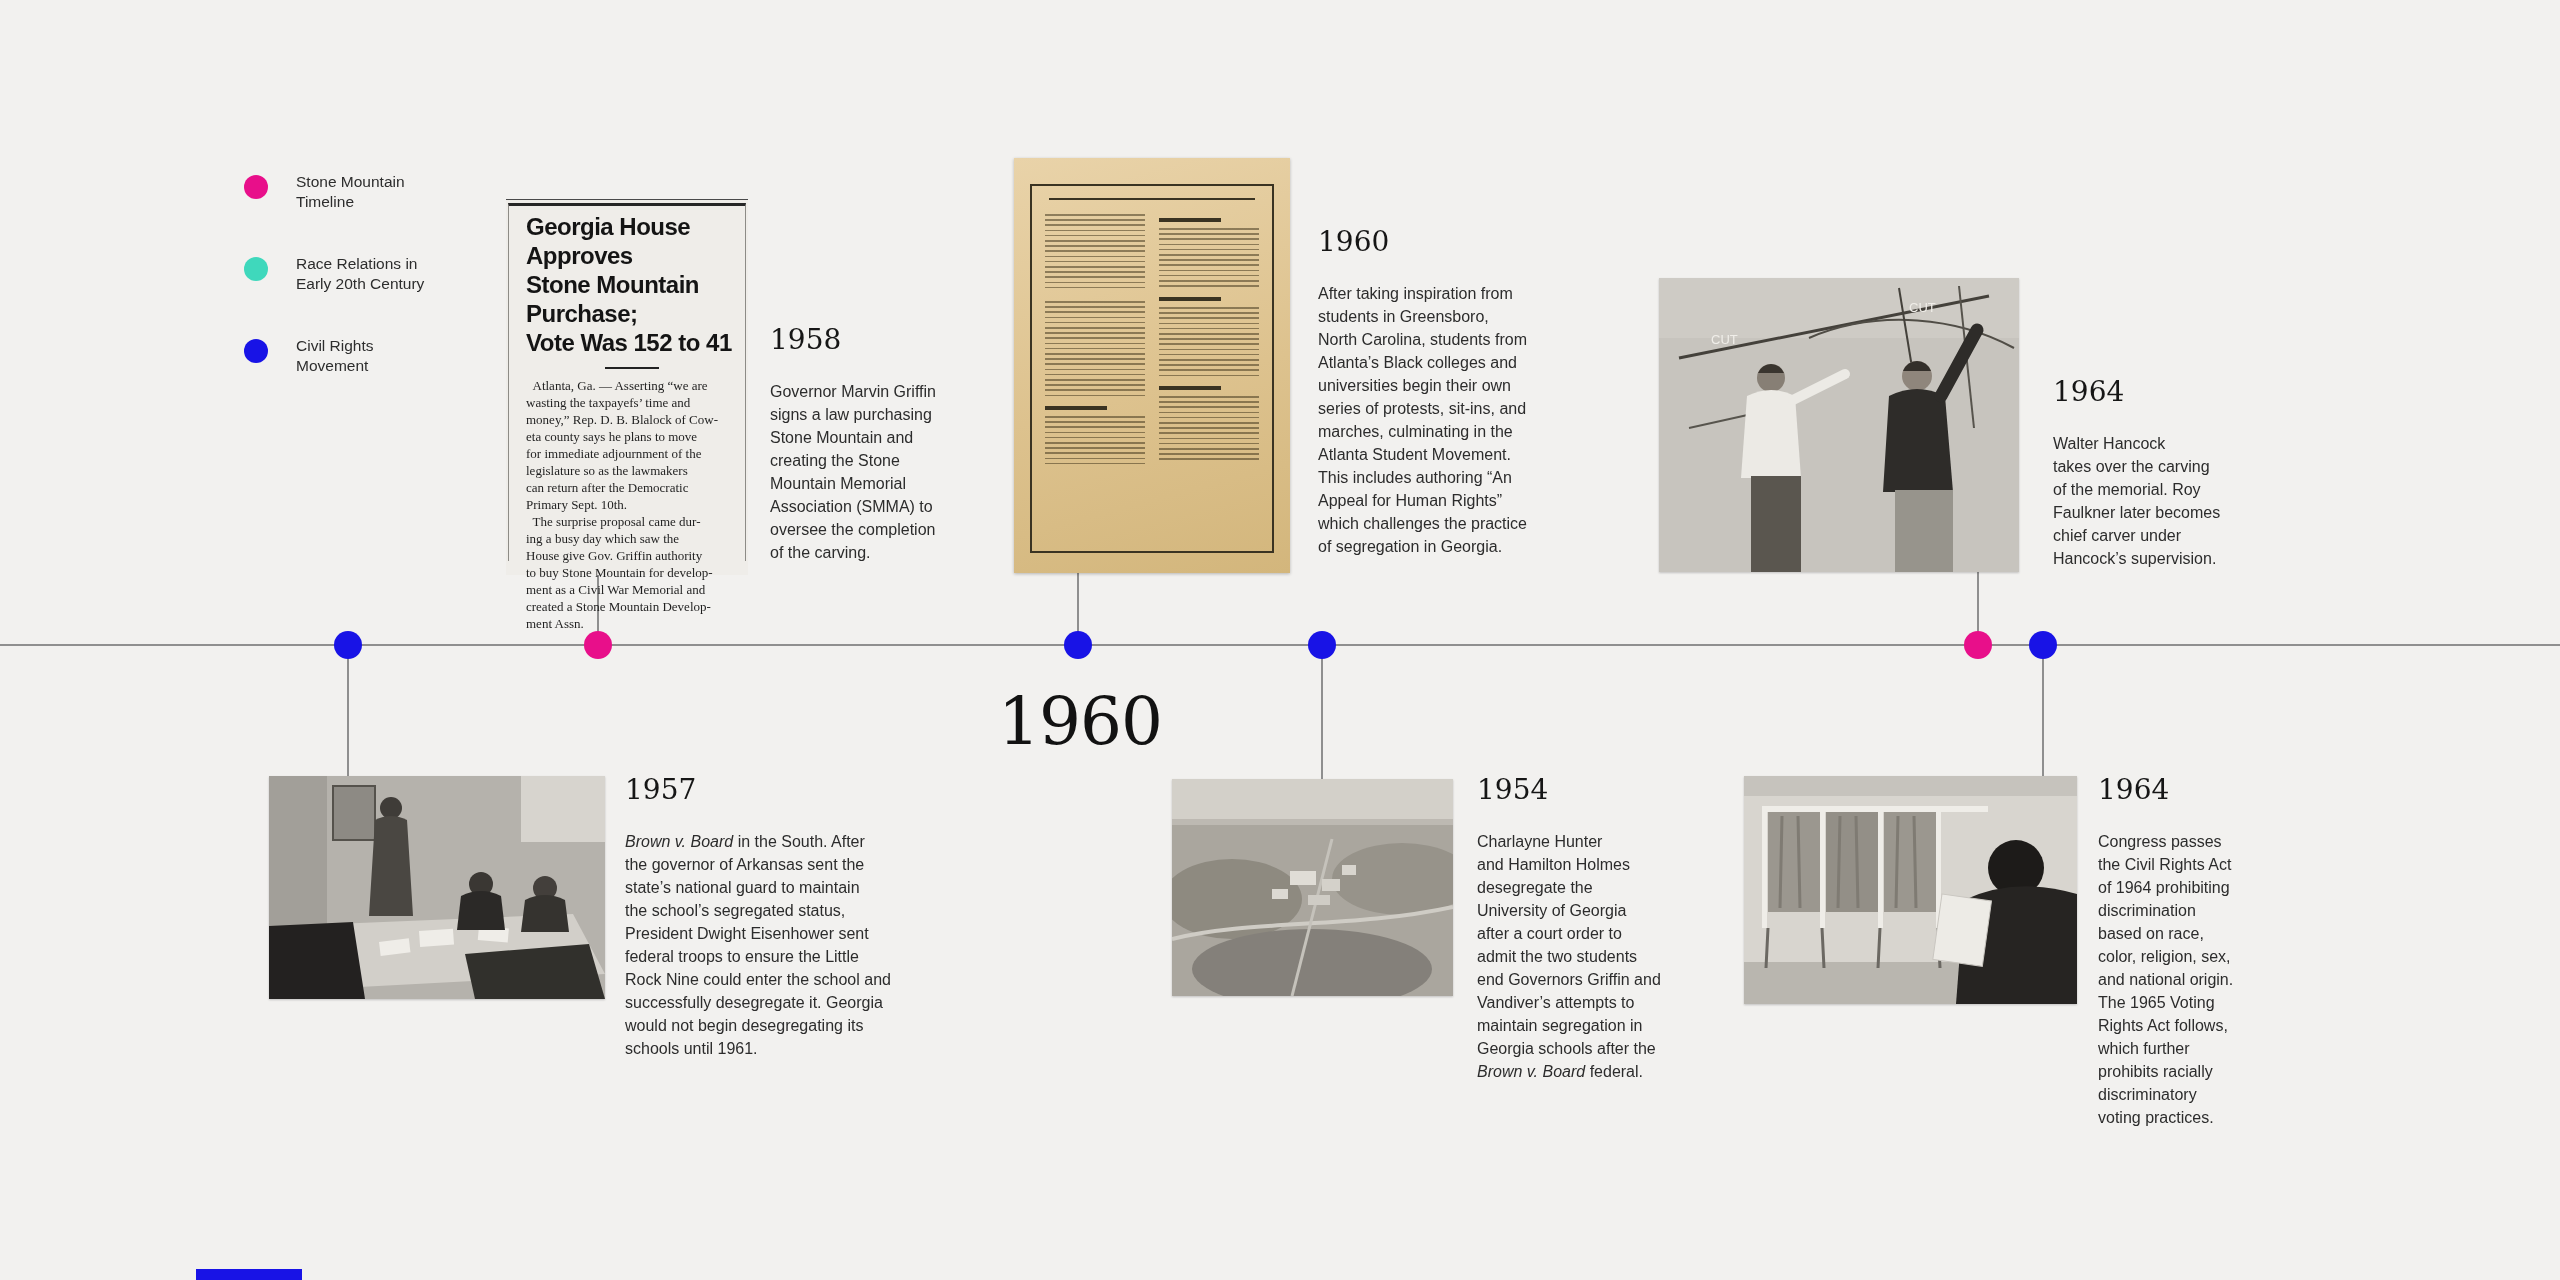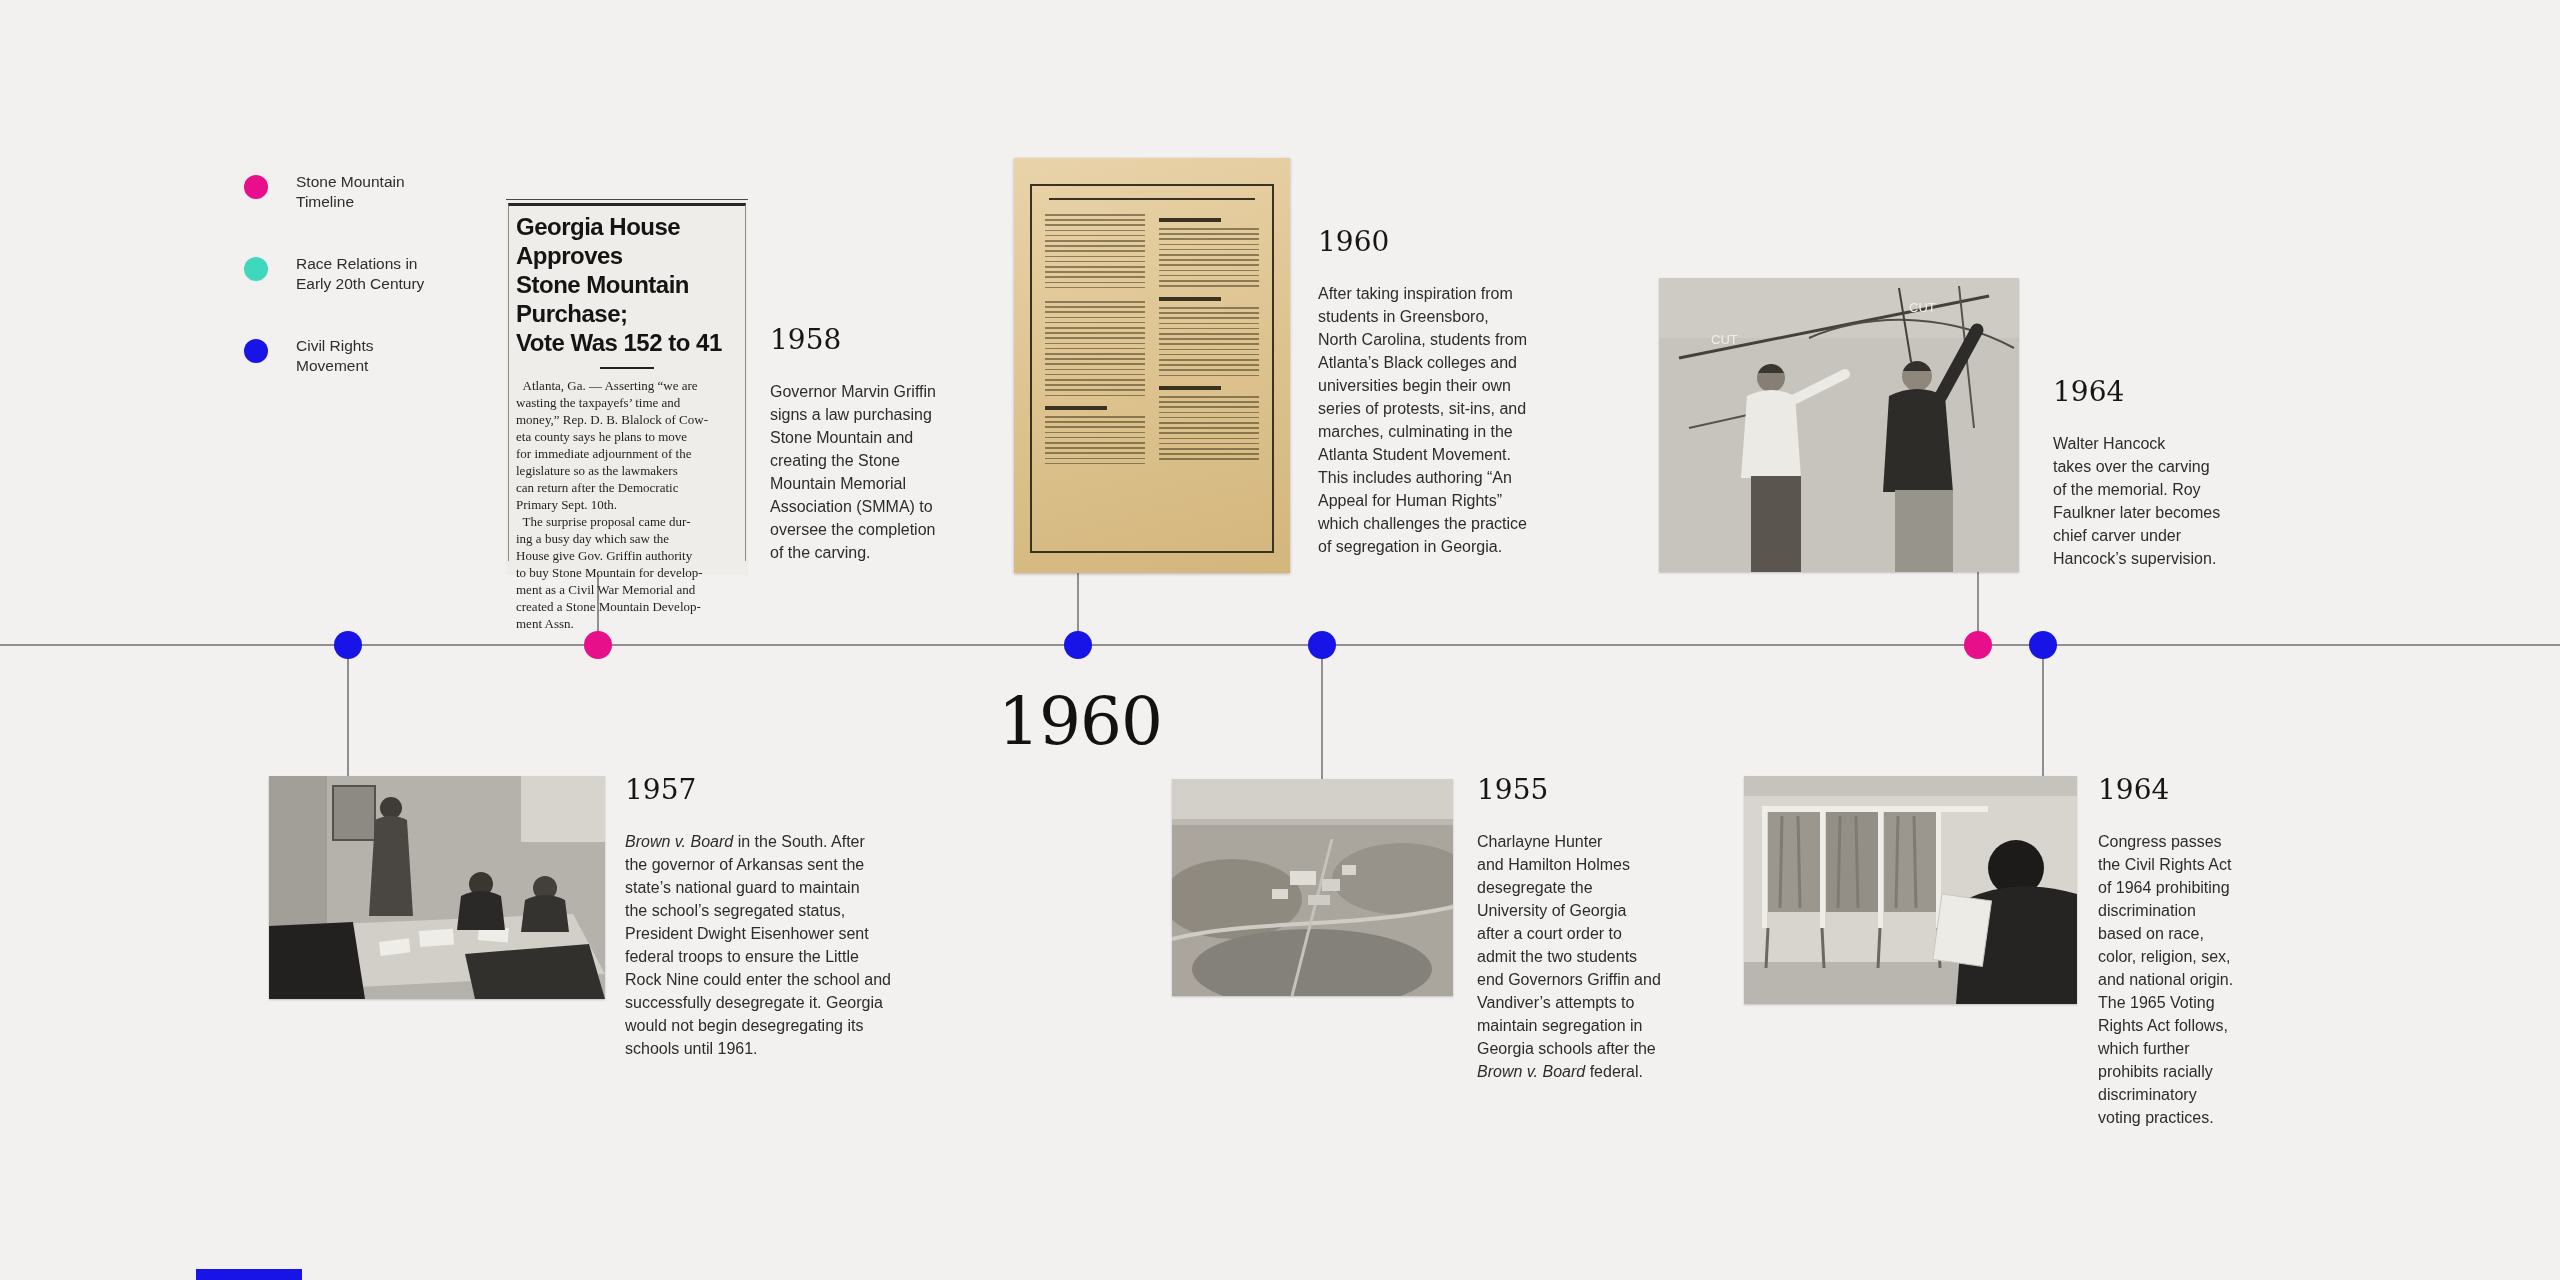--- a/index.html
+++ b/index.html
@@ -21,21 +21,21 @@
 
   
   .event{position:absolute;}
   .ev-year{font-family:"DejaVu Serif",serif;font-size:28px;line-height:1;color:#161616;}
   .ev-body{margin-top:26px;font-size:16px;line-height:23px;white-space:pre-line;color:#2c2c2c;}
 
   
   .news{position:absolute;left:506px;top:199px;width:242px;height:376px;background:#efede9;
         border-top:1px solid #4a4a4a;box-sizing:border-box;}
   .news-in{margin:3px 2px 0 2px;border-top:3px solid #262626;border-left:1px solid #8d8b86;
-           border-right:1px solid #8d8b86;padding:6px 7px 4px 7px;height:358px;box-sizing:border-box;}
+           border-right:1px solid #8d8b86;padding:6px 7px 4px 17px;height:358px;box-sizing:border-box;}
   .news-headline{font-family:"Liberation Sans",sans-serif;font-weight:700;font-size:24px;line-height:29px;
                  letter-spacing:-0.5px;color:#141414;white-space:pre-line;}
   .news-divider{width:54px;border-top:2px solid #222;margin:10px auto 8px auto;}
   .news-body{font-family:"Liberation Serif",serif;font-size:13px;line-height:17px;color:#1f1f1f;white-space:pre-wrap;}
 
   
   .appeal{position:absolute;left:1014px;top:158px;width:276px;height:415px;
           background:linear-gradient(165deg,#e9d3a9 0%,#ddc28e 55%,#d3b67c 100%);
           box-shadow:0 1px 3px rgba(0,0,0,.25);}
   .appeal-frame{position:absolute;left:16px;right:16px;top:26px;bottom:20px;border:2px solid #3a3322;}
@@ -248,21 +248,21 @@
     <path d="M0 160 C 80 140, 180 150, 281 128" stroke="#cfccc5" stroke-width="4" fill="none"></path>
     <path d="M120 217 L160 60" stroke="#c5c2bb" stroke-width="3" fill="none"></path>
     <rect x="118" y="92" width="26" height="14" fill="#e0ddd6"></rect>
     <rect x="150" y="100" width="18" height="12" fill="#d4d1ca"></rect>
     <rect x="100" y="110" width="16" height="10" fill="#dcd9d2"></rect>
     <rect x="136" y="116" width="22" height="10" fill="#cfccc5"></rect>
     <rect x="170" y="86" width="14" height="10" fill="#d8d5ce"></rect>
   </svg>
 
   <div class="event" style="left:1477px;top:776px;width:260px;">
-    <div class="ev-year">1955</div>
+    <div class="ev-year">1954</div>
     <div class="ev-body"><span>Charlayne Hunter
 and Hamilton Holmes
 desegregate the
 University of Georgia
 after a court order to
 admit the two students
 end Governors Griffin and
 Vandiver’s attempts to
 maintain segregation in
 Georgia schools after the

